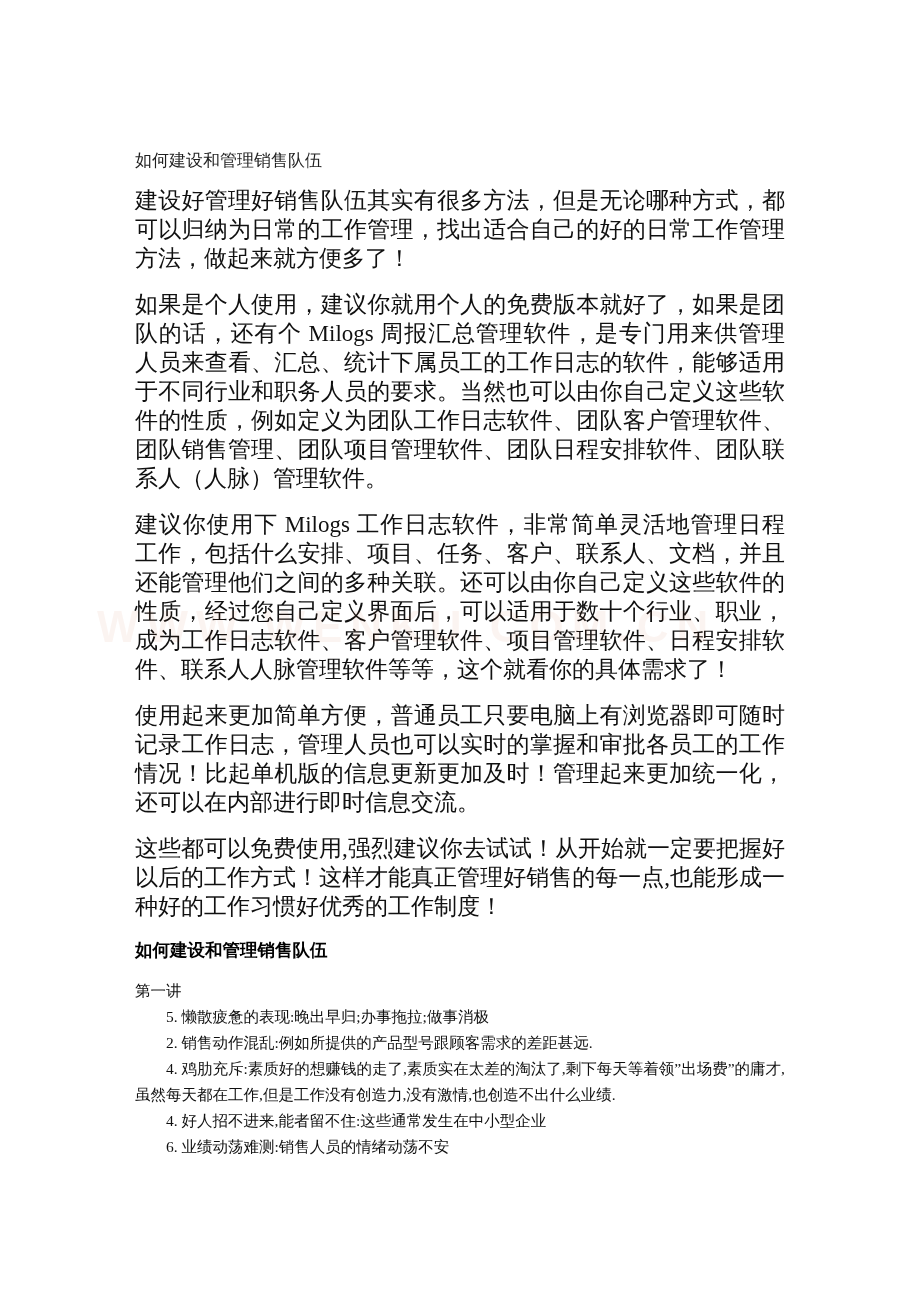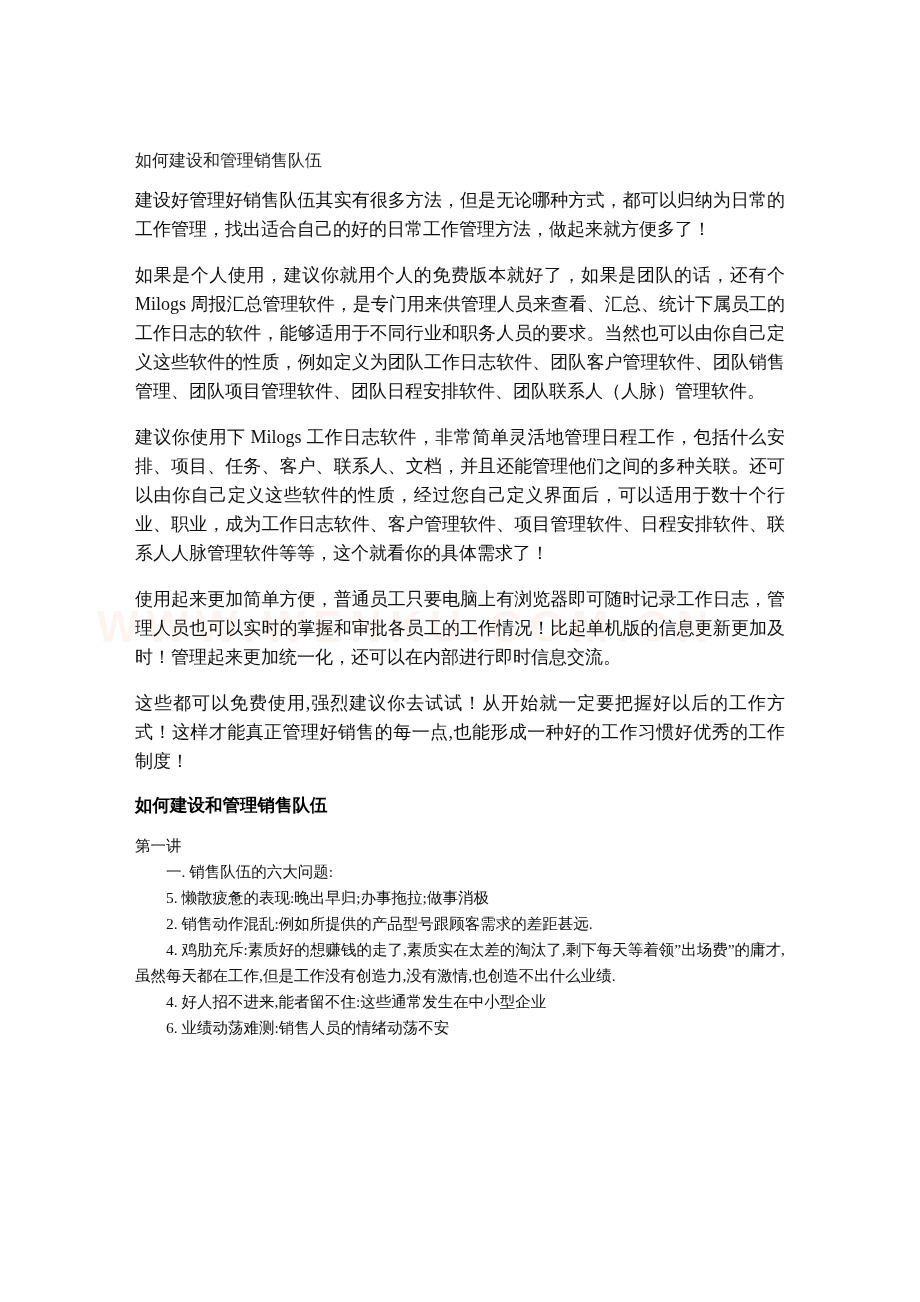--- a/index.html
+++ b/index.html
@@ -23,21 +23,21 @@
   .doc-title {
     font-family: "Liberation Sans", sans-serif;
     font-size: 17px;
     font-weight: 400;
     color: #1f1f1f;
     margin: 0 0 14px 0;
     line-height: 22px;
   }
   .body-para {
     font-family: "Liberation Serif", "DejaVu Serif", serif;
-    font-size: 18px;
+    font-size: 23px;
     line-height: 29px;
     color: #101010;
     text-align: justify;
     text-justify: inter-ideograph;
     margin: 0 0 17px 0;
   }
   .section-heading {
     font-family: "Liberation Sans", sans-serif;
     font-size: 17.5px;
     font-weight: 700;
@@ -86,21 +86,20 @@
   <p class="body-para">建设好管理好销售队伍其实有很多方法，但是无论哪种方式，都可以归纳为日常的工作管理，找出适合自己的好的日常工作管理方法，做起来就方便多了！</p>
   <p class="body-para">如果是个人使用，建议你就用个人的免费版本就好了，如果是团队的话，还有个 Milogs 周报汇总管理软件，是专门用来供管理人员来查看、汇总、统计下属员工的工作日志的软件，能够适用于不同行业和职务人员的要求。当然也可以由你自己定义这些软件的性质，例如定义为团队工作日志软件、团队客户管理软件、团队销售管理、团队项目管理软件、团队日程安排软件、团队联系人（人脉）管理软件。</p>
   <p class="body-para">建议你使用下 Milogs 工作日志软件，非常简单灵活地管理日程工作，包括什么安排、项目、任务、客户、联系人、文档，并且还能管理他们之间的多种关联。还可以由你自己定义这些软件的性质，经过您自己定义界面后，可以适用于数十个行业、职业，成为工作日志软件、客户管理软件、项目管理软件、日程安排软件、联系人人脉管理软件等等，这个就看你的具体需求了！</p>
   <p class="body-para">使用起来更加简单方便，普通员工只要电脑上有浏览器即可随时记录工作日志，管理人员也可以实时的掌握和审批各员工的工作情况！比起单机版的信息更新更加及时！管理起来更加统一化，还可以在内部进行即时信息交流。</p>
   <p class="body-para">这些都可以免费使用,强烈建议你去试试！从开始就一定要把握好以后的工作方式！这样才能真正管理好销售的每一点,也能形成一种好的工作习惯好优秀的工作制度！</p>
 
   <h2 class="section-heading">如何建设和管理销售队伍</h2>
 
   <div class="lecture">
     <div class="lecture-line no-indent">第一讲</div>
-    <div class="lecture-line">一. 销售队伍的六大问题:</div>
     <div class="lecture-line">5. 懒散疲惫的表现:晚出早归;办事拖拉;做事消极</div>
     <div class="lecture-line">2. 销售动作混乱:例如所提供的产品型号跟顾客需求的差距甚远.</div>
     <div class="lecture-line">4. 鸡肋充斥:素质好的想赚钱的走了,素质实在太差的淘汰了,剩下每天等着领”出场费”的庸才,虽然每天都在工作,但是工作没有创造力,没有激情,也创造不出什么业绩.</div>
     <div class="lecture-line">4. 好人招不进来,能者留不住:这些通常发生在中小型企业</div>
     <div class="lecture-line">6. 业绩动荡难测:销售人员的情绪动荡不安</div>
   </div>
 
 </div>
 
 </body></html>

